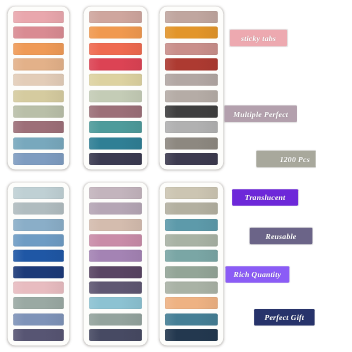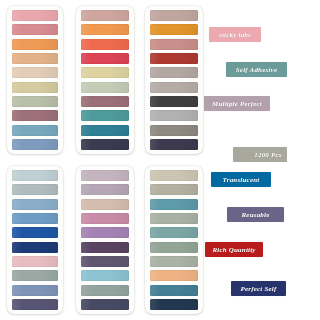--- a/index.html
+++ b/index.html
@@ -90,21 +90,21 @@
     letter-spacing: 0.2px;
     white-space: nowrap;
     text-shadow: 0 0 1px rgba(0,0,0,0.25);
     box-shadow: 0 0 1px rgba(0,0,0,0.12);
     box-sizing: border-box;
     padding: 0 5px;
   }
   .lbl-0 { left: 9px;  top: 27px;  width: 52px; }
   .lbl-1 { left: 26px; top: 62px;  width: 61px; }
   .lbl-2 { left: 4px;  top: 96px;  width: 66px; }
-  .lbl-3 { left: 33px; top: 147px; width: 70px; }
+  .lbl-3 { left: 33px; top: 137px; width: 70px; }
   .lbl-4 { left: 11px; top: 172px; width: 60px; }
   .lbl-5 { left: 27px; top: 207px; width: 57px; }
   .lbl-6 { left: 5px;  top: 242px; width: 58px; }
   .lbl-7 { left: 31px; top: 281px; width: 55px; }
 </style>
 </head>
 <body>
 
 <div class="product-image">
 
@@ -180,22 +180,21 @@
         <div class="strip" title="pale-olive" style="background: rgb(169, 178, 165);"></div>
         <div class="strip" title="apricot" style="background: rgb(238, 178, 131);"></div>
         <div class="strip" title="steel-teal" style="background: rgb(69, 127, 149);"></div>
         <div class="strip" title="deep-petrol" style="background: rgb(35, 56, 79);"></div>
       </div>
     </div>
 
   <div class="labels-area">
 
   <div class="feature-label lbl-0" style="background: rgb(237, 169, 176); color: rgb(255, 255, 255);">sticky tabs</div>
-      <div class="feature-label lbl-1" style="background: rgb(107, 156, 154); color: rgb(255, 255, 255);">Self Adhesive</div>
       <div class="feature-label lbl-2" style="background: rgb(179, 160, 173); color: rgb(255, 255, 255);">Multiple Perfect</div>
       <div class="feature-label lbl-3" style="background: rgb(168, 168, 156); color: rgb(255, 255, 255);">1200  Pcs</div>
-      <div class="feature-label lbl-4" style="background: #0369a1; color: rgb(255, 255, 255);">Translucent</div>
+      <div class="feature-label lbl-4" style="background: #6d28d9; color: rgb(255, 255, 255);">Translucent</div>
       <div class="feature-label lbl-5" style="background: rgb(107, 100, 136); color: rgb(255, 255, 255); text-align: right;">Reusable</div>
-      <div class="feature-label lbl-6" style="background: #b91c1c; color: rgb(255, 255, 255);">Rich Quantity</div>
-      <div class="feature-label lbl-7" style="background: rgb(39, 51, 107); color: rgb(255, 255, 255);">Perfect Self</div>
+      <div class="feature-label lbl-6" style="background: #8b5cf6; color: rgb(255, 255, 255);">Rich Quantity</div>
+      <div class="feature-label lbl-7" style="background: rgb(39, 51, 107); color: rgb(255, 255, 255);">Perfect Gift</div>
     </div>
 
 </div>
 
 </body></html>

